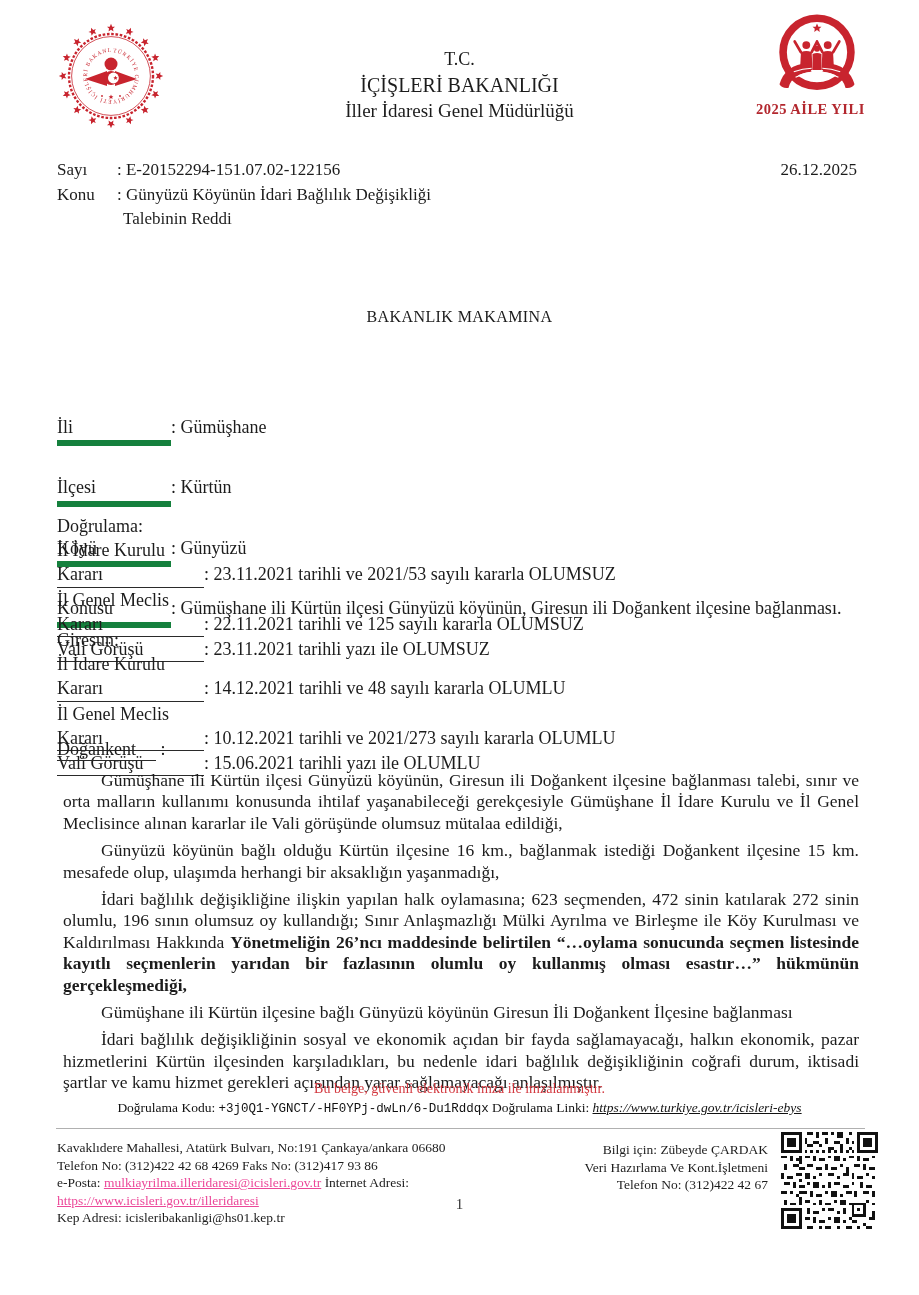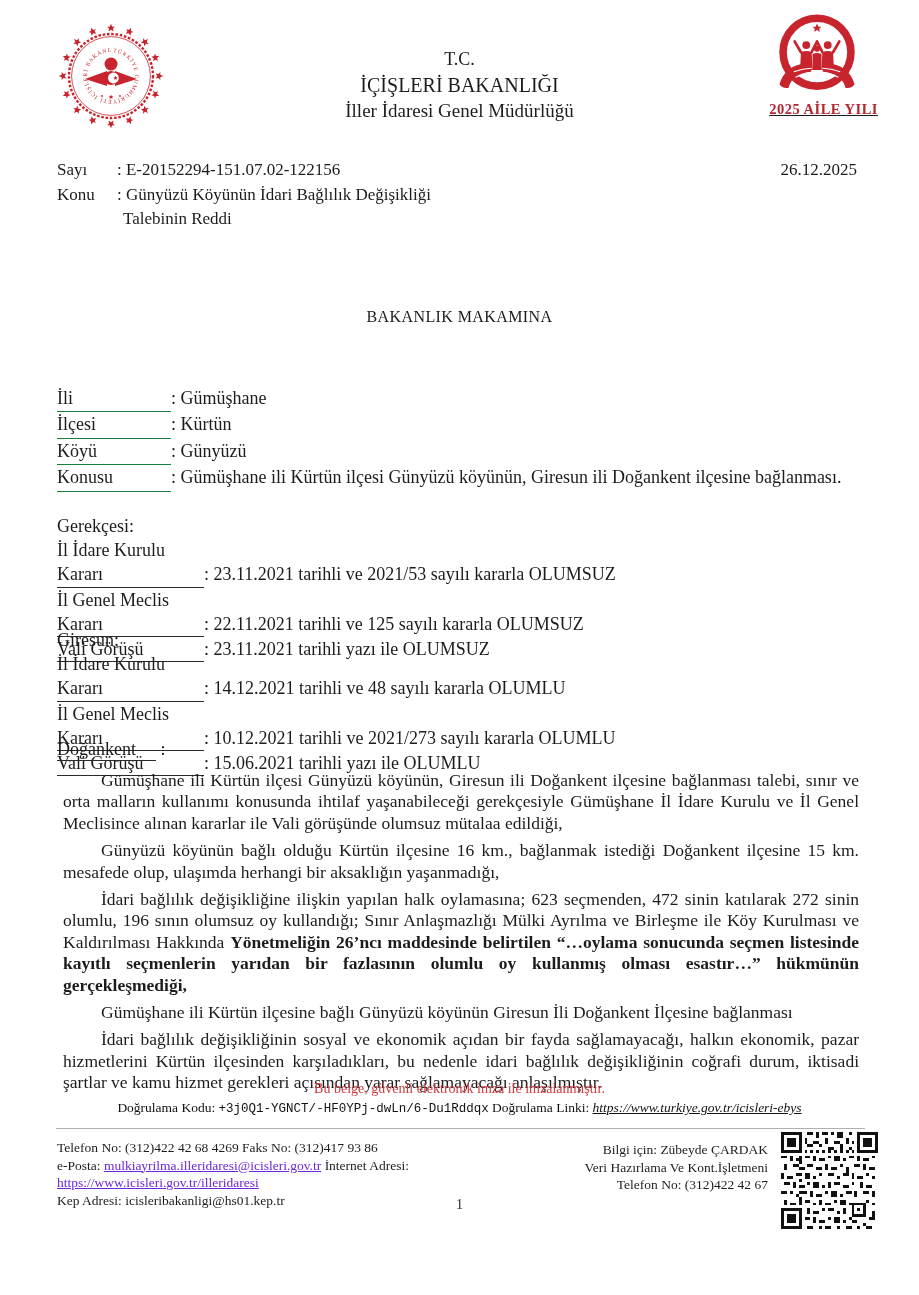--- a/index.html
+++ b/index.html
@@ -6,34 +6,34 @@
   .page{
     position:relative;width:919px;height:1295px;margin:0 auto;background:#ffffff;
     font-family:"Liberation Serif", serif;color:#1c1c1c;overflow:hidden;
   }
   
   .emblem{position:absolute;left:55px;top:20px;width:112px;height:112px;}
   .header-center{position:absolute;left:200px;right:200px;top:46px;text-align:center;}
   .hc-tc{font-size:18px;line-height:26px;}
   .hc-ministry{font-size:20px;line-height:26px;}
   .hc-dept{font-size:19px;line-height:26px;}
-  .family-logo{position:absolute;left:756px;top:8px;width:122px;text-align:right;text-decoration:underline;}
+  .family-logo{position:absolute;left:756px;top:8px;width:122px;text-align:left;}
   .family-logo svg{width:100px;height:92px;display:block;margin:0 auto;}
   .family-label{font-size:14.5px;font-weight:bold;color:#b3272e;letter-spacing:.5px;margin-top:1px;font-family:"Liberation Serif",serif;}
   
   .meta{position:absolute;left:57px;top:158px;font-size:17px;line-height:24.5px;}
   .meta-row{white-space:nowrap;font-family:Liberation Serif, serif;}
   .meta-label{display:inline-block;width:60px;}
   .meta-line2{margin-left:66px;}
   .doc-date{position:absolute;top:160px;right:62px;font-size:17px;}
   
   .heading{position:absolute;left:0;right:0;top:308px;text-align:center;font-size:16px;letter-spacing:.4px;}
   
   .fields{position:absolute;left:57px;top:386px;width:808px;font-size:18px;line-height:25.4px;}
-  .lbl-f{display:inline-block;width:114px;border-bottom:1px solid #15803d;}
+  .lbl-f{display:inline-block;width:114px;border-bottom:6px solid #15803d;margin-top:29px;}
   .field-row{text-align:justify;}
   
   .decisions{position:absolute;left:57px;font-size:18px;line-height:24.2px;}
   .dec-1{top:514px;}
   .dec-2{top:628px;}
   .lbl-k{display:inline-block;width:147px;border-bottom:1px solid #2a2a2a;}
   
   .gerekce-label{position:absolute;left:57px;top:739px;font-size:18px;}
   .lbl-g{display:inline-block;width:99px;border-bottom:1px solid #2a2a2a;}
   .paras{position:absolute;left:57px;top:764px;width:808px;font-size:17.5px;line-height:21.4px;text-align:justify;}
@@ -42,21 +42,21 @@
   
   .esign{position:absolute;left:0;right:0;top:1080px;text-align:center;}
   .esign-notice{font-size:14px;color:#d3383f;line-height:18px;}
   .esign-line{font-size:13.5px;line-height:19px;color:#111;}
   .mono{font-family:"Liberation Mono", monospace;font-size:12.5px;}
   .link{font-style:italic;text-decoration:underline;color:#111;}
   
   .divider{position:absolute;left:56px;right:54px;top:1128px;border-top:1.5px solid #b0b0b0;}
   .footer-left{position:absolute;left:57px;top:1139px;width:450px;font-size:13.5px;line-height:17.6px;}
   .footer-right{position:absolute;right:151px;top:1141px;text-align:right;font-size:13.5px;line-height:17.6px;}
-  .plain-link{text-decoration:underline;color:#6d28d9;}
+  .plain-link{text-decoration:underline;color:#ec4899;}
   .qr{position:absolute;left:781px;top:1132px;width:97px;height:97px;}
   .page-num{position:absolute;left:0;right:0;top:1196px;text-align:center;font-size:15px;color:#333;}
 </style>
 </head>
 <body>
 
 <div class="page">
 
   <div class="emblem">
     <svg viewBox="0 0 112 112" width="112" height="112">
@@ -151,21 +151,21 @@
     </div>
     <div class="field-row">
       <span class="lbl-f">Köyü</span><span>: Günyüzü</span>
     </div>
     <div class="field-row">
       <span class="lbl-f">Konusu</span><span>: Gümüşhane ili Kürtün ilçesi Günyüzü köyünün, Giresun ili Doğankent ilçesine bağlanması.</span>
     </div>
   </div>
 
   <div class="decisions dec-1">
-    <div>Gerekçesi:</div>
+    <div>Doğrulama:</div>
     <div>
       <span class="lbl-k">İl İdare Kurulu Kararı </span><span>: 23.11.2021 tarihli ve 2021/53 sayılı kararla OLUMSUZ</span>
     </div>
     <div>
       <span class="lbl-k">İl Genel Meclis Kararı</span><span>: 22.11.2021 tarihli ve 125 sayılı kararla OLUMSUZ</span>
     </div>
     <div>
       <span class="lbl-k">Vali Görüşü</span><span>: 23.11.2021 tarihli  yazı ile OLUMSUZ</span>
     </div>
   </div>
@@ -198,20 +198,21 @@
   <div class="esign">
     <div class="esign-notice">Bu belge, güvenli elektronik imza ile imzalanmıştır.</div>
     <div class="esign-line">
       <span>Doğrulama Kodu: </span><span class="mono">+3j0Q1-YGNCT/-HF0YPj-dwLn/6-Du1Rddqx</span><span> Doğrulama Linki: </span><span class="link">https://www.turkiye.gov.tr/icisleri-ebys</span>
     </div>
   </div>
 
   <div class="divider"></div>
 
   <div class="footer-left">
+    <div>Kavaklıdere Mahallesi, Atatürk Bulvarı, No:191 Çankaya/ankara 06680</div>
     <div>Telefon No: (312)422 42 68 4269 Faks No: (312)417 93 86</div>
     <div>
       <span>e-Posta: </span><span class="plain-link">mulkiayrilma.illeridaresi@icisleri.gov.tr</span><span> İnternet Adresi:</span>
     </div>
     <div><span class="plain-link">https://www.icisleri.gov.tr/illeridaresi</span></div>
     <div>
       <span>Kep Adresi: </span><span>icisleribakanligi@hs01.kep.tr</span>
     </div>
   </div>
 

